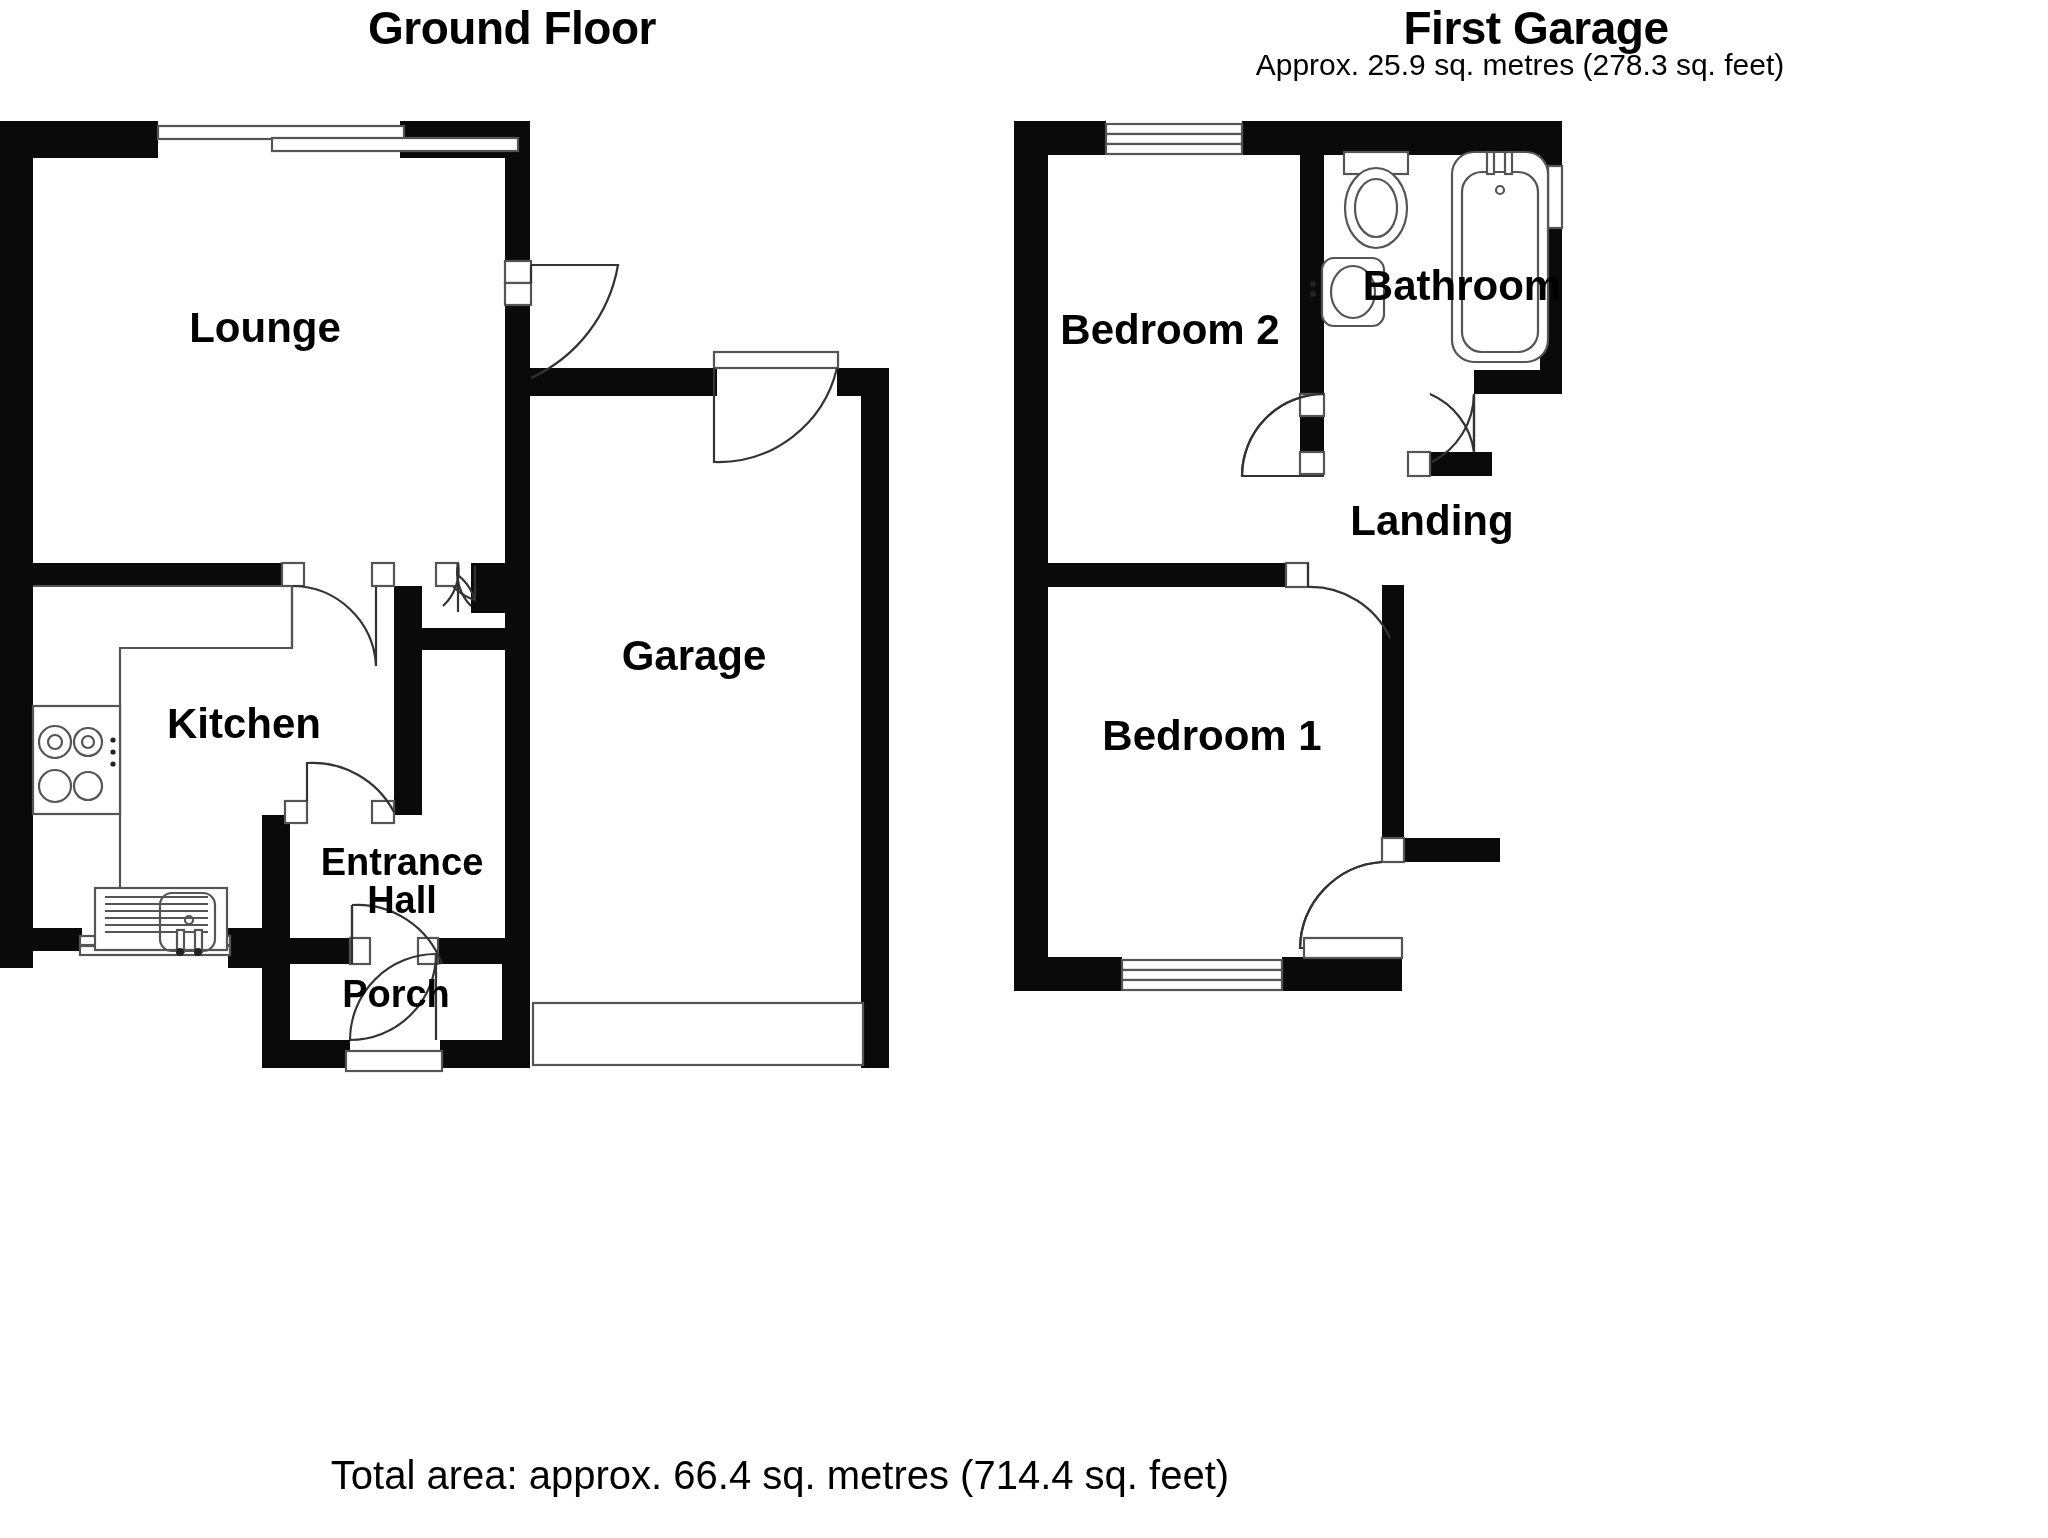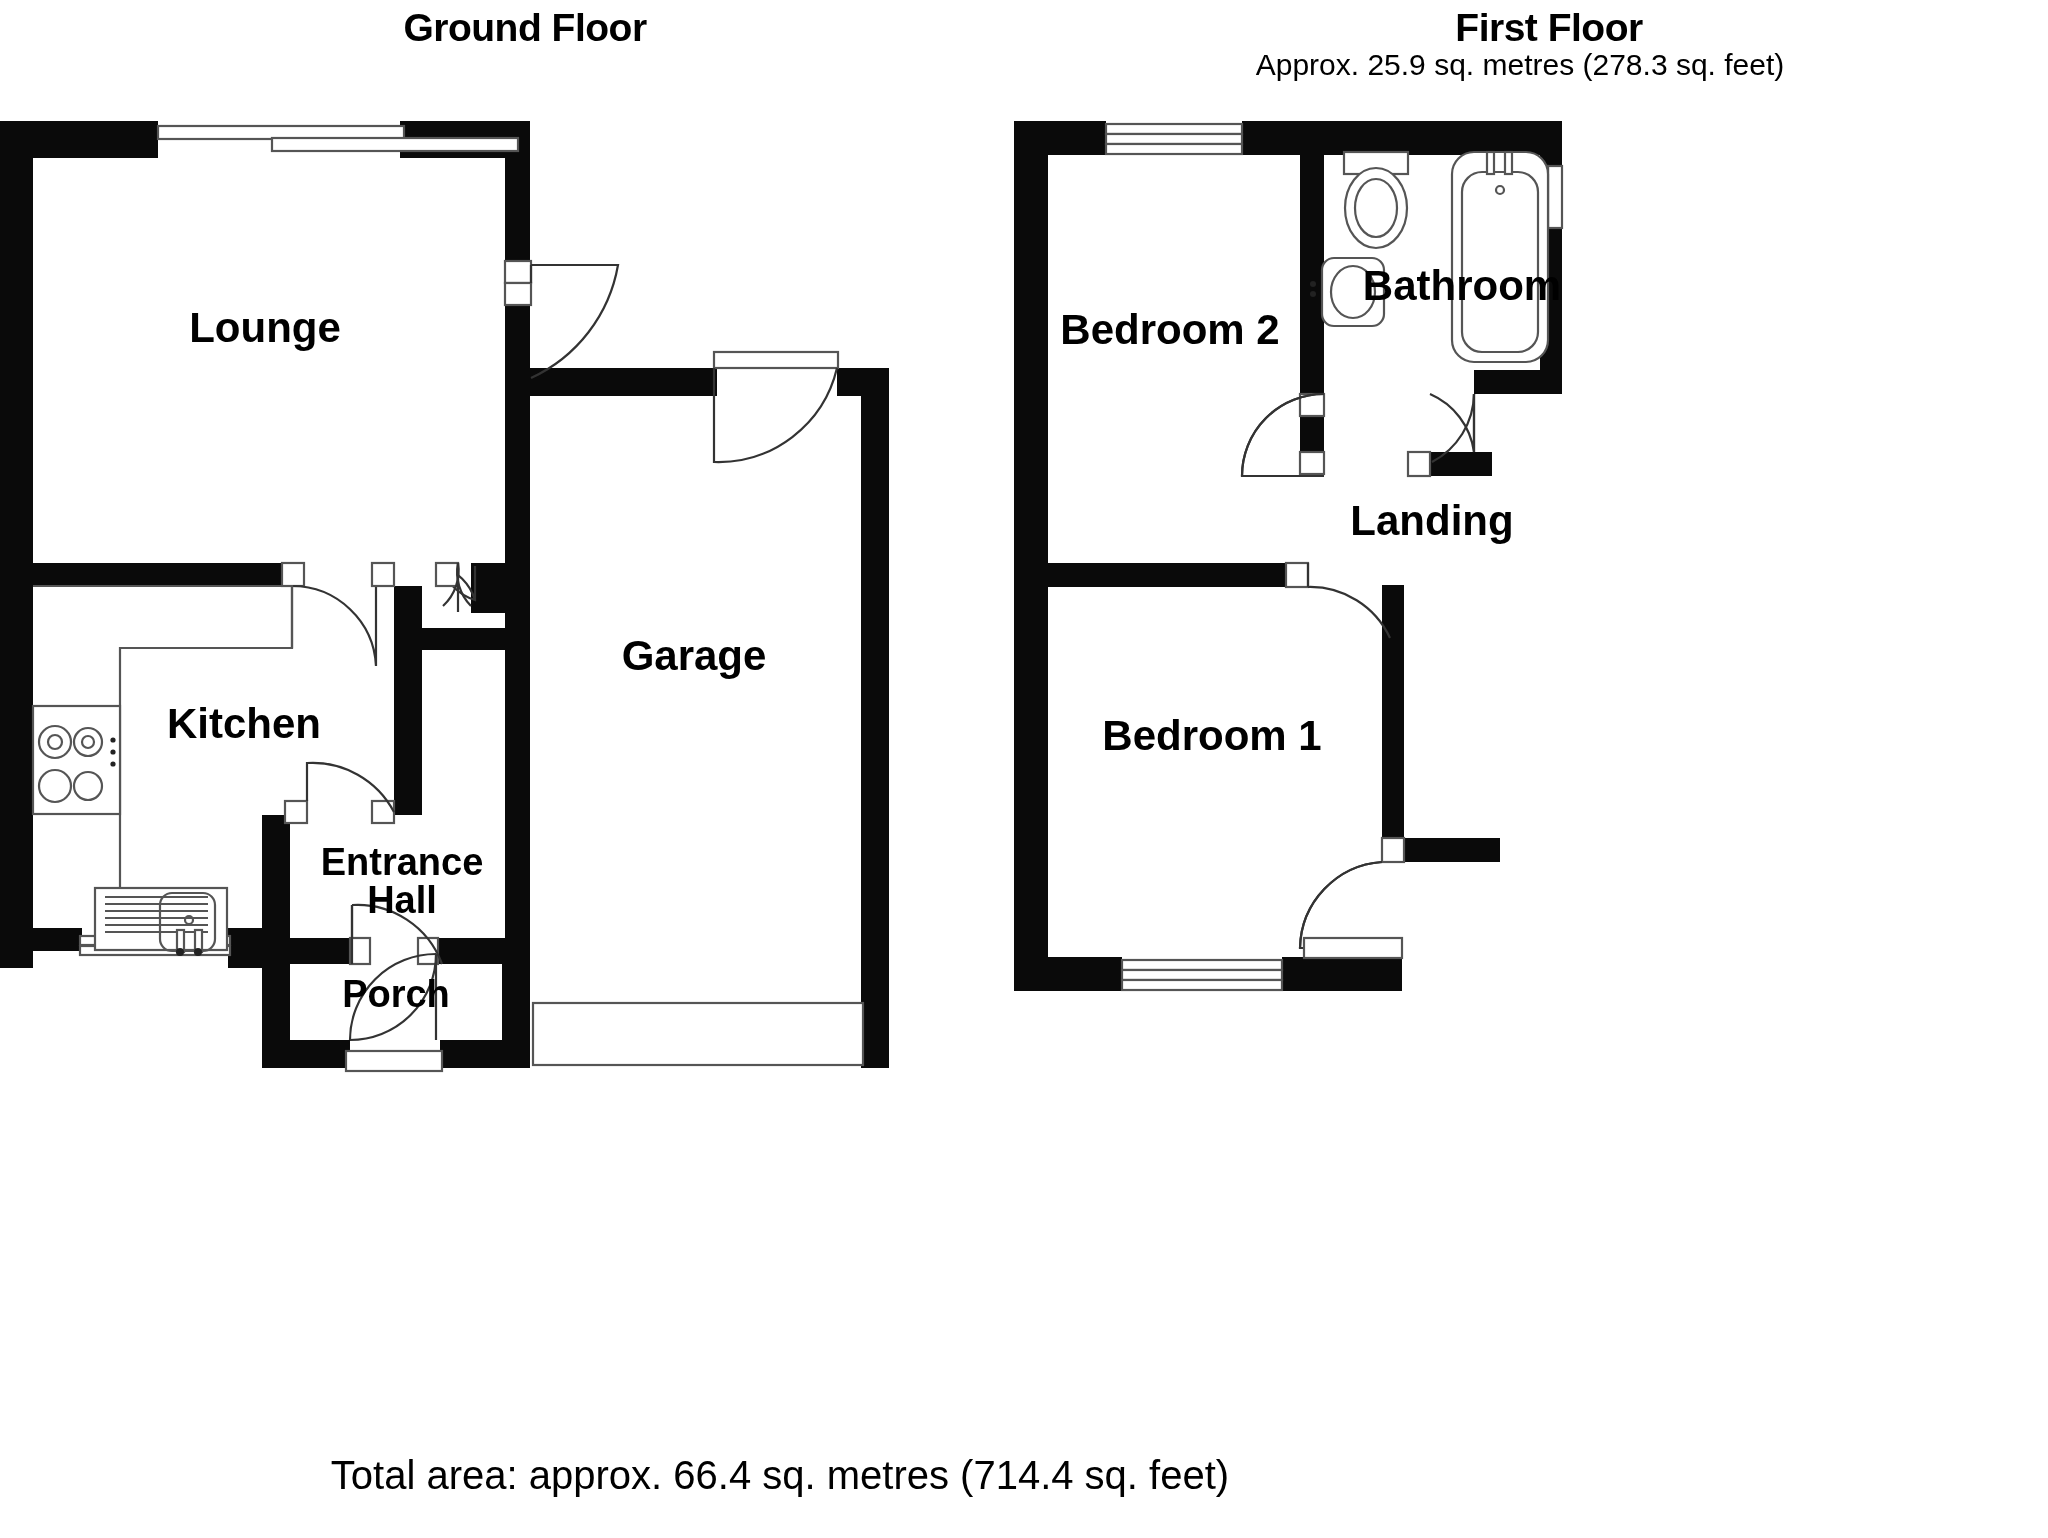--- a/index.html
+++ b/index.html
@@ -17,24 +17,23 @@
   #page {
     position: relative;
     width: 2048px;
     height: 1538px;
     background: #ffffff;
   }
   .floor-title {
     position: absolute;
     text-align: center;
     font-weight: bold;
-    font-size: 39px;
+    font-size: 46px;
     line-height: 52px;
     letter-spacing: -0.5px;
-    padding-left: 13px;
   }
   .floor-sub {
     position: absolute;
     text-align: center;
     font-size: 30px;
     line-height: 34px;
   }
   #ground-title { left: 0px;    top: 2px;  width: 1024px; }
   #ground-sub   { left: 0px;    top: 48px; width: 1024px; }
   #first-title  { left: 1024px; top: 2px;  width: 1024px; }
@@ -72,21 +71,21 @@
   .fix-nofill { fill: none; stroke: #555555; stroke-width: 2.2; }
   .dot { fill: #222222; }
 </style>
 </head>
 <body>
 
 <div id="page">
 
   <div class="floor-title" id="ground-title">Ground Floor</div>
 
-  <div class="floor-title" id="first-title">First Floor</div>
+  <div class="floor-title" id="first-title">First Garage</div>
   <div class="floor-sub" id="first-sub">Approx. 25.9 sq. metres (278.3 sq. feet)</div>
 
   <svg class="plan-svg" id="ground-plan" width="2048" height="1538" viewBox="0 0 2048 1538">
 
     <g>
 
       <rect class="wall" x="0" y="121" width="158" height="37"></rect>
 
       <rect class="wall" x="400" y="121" width="130" height="37"></rect>
 

